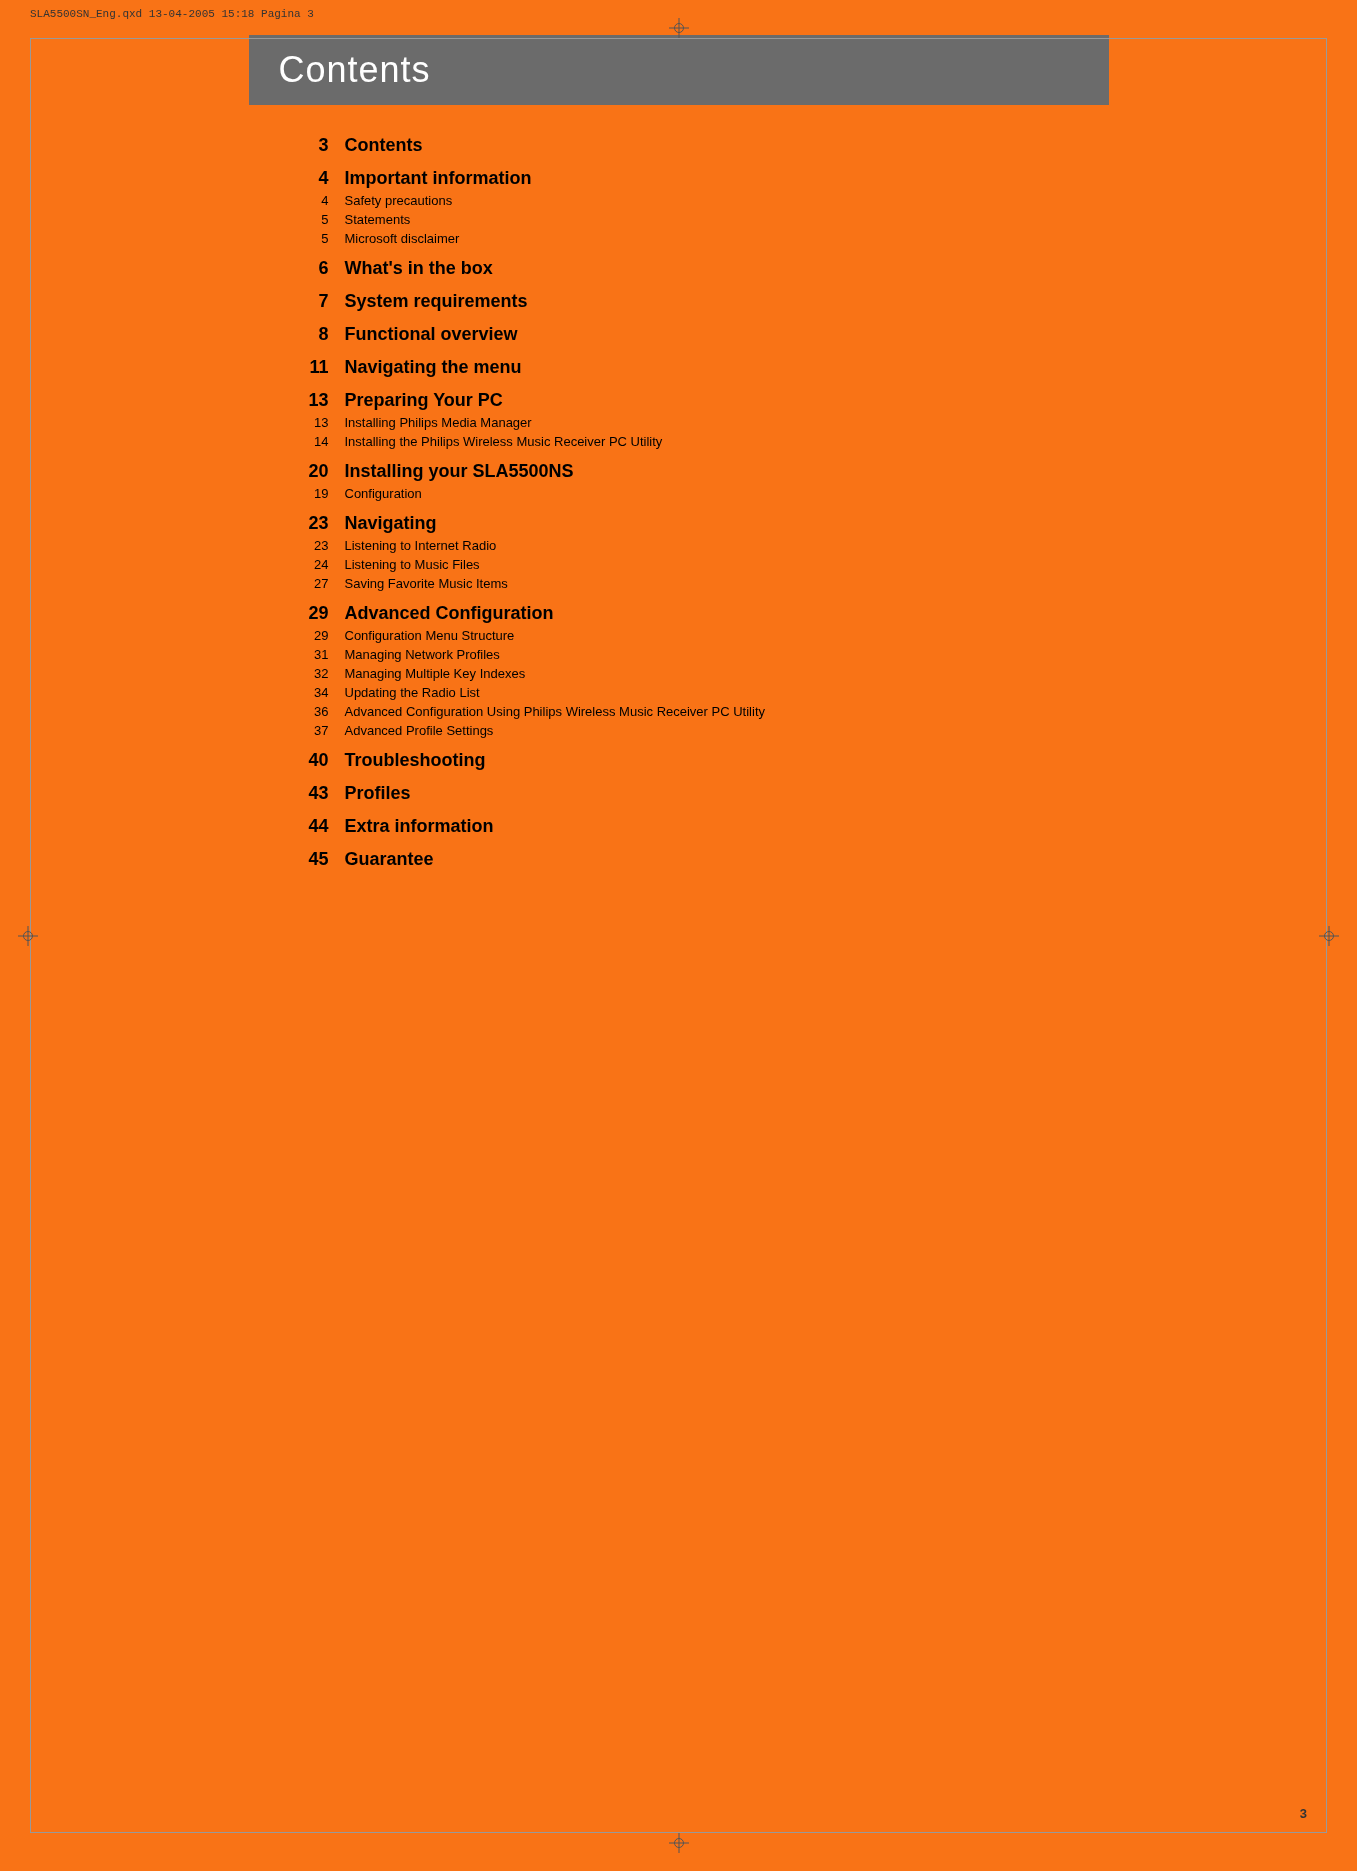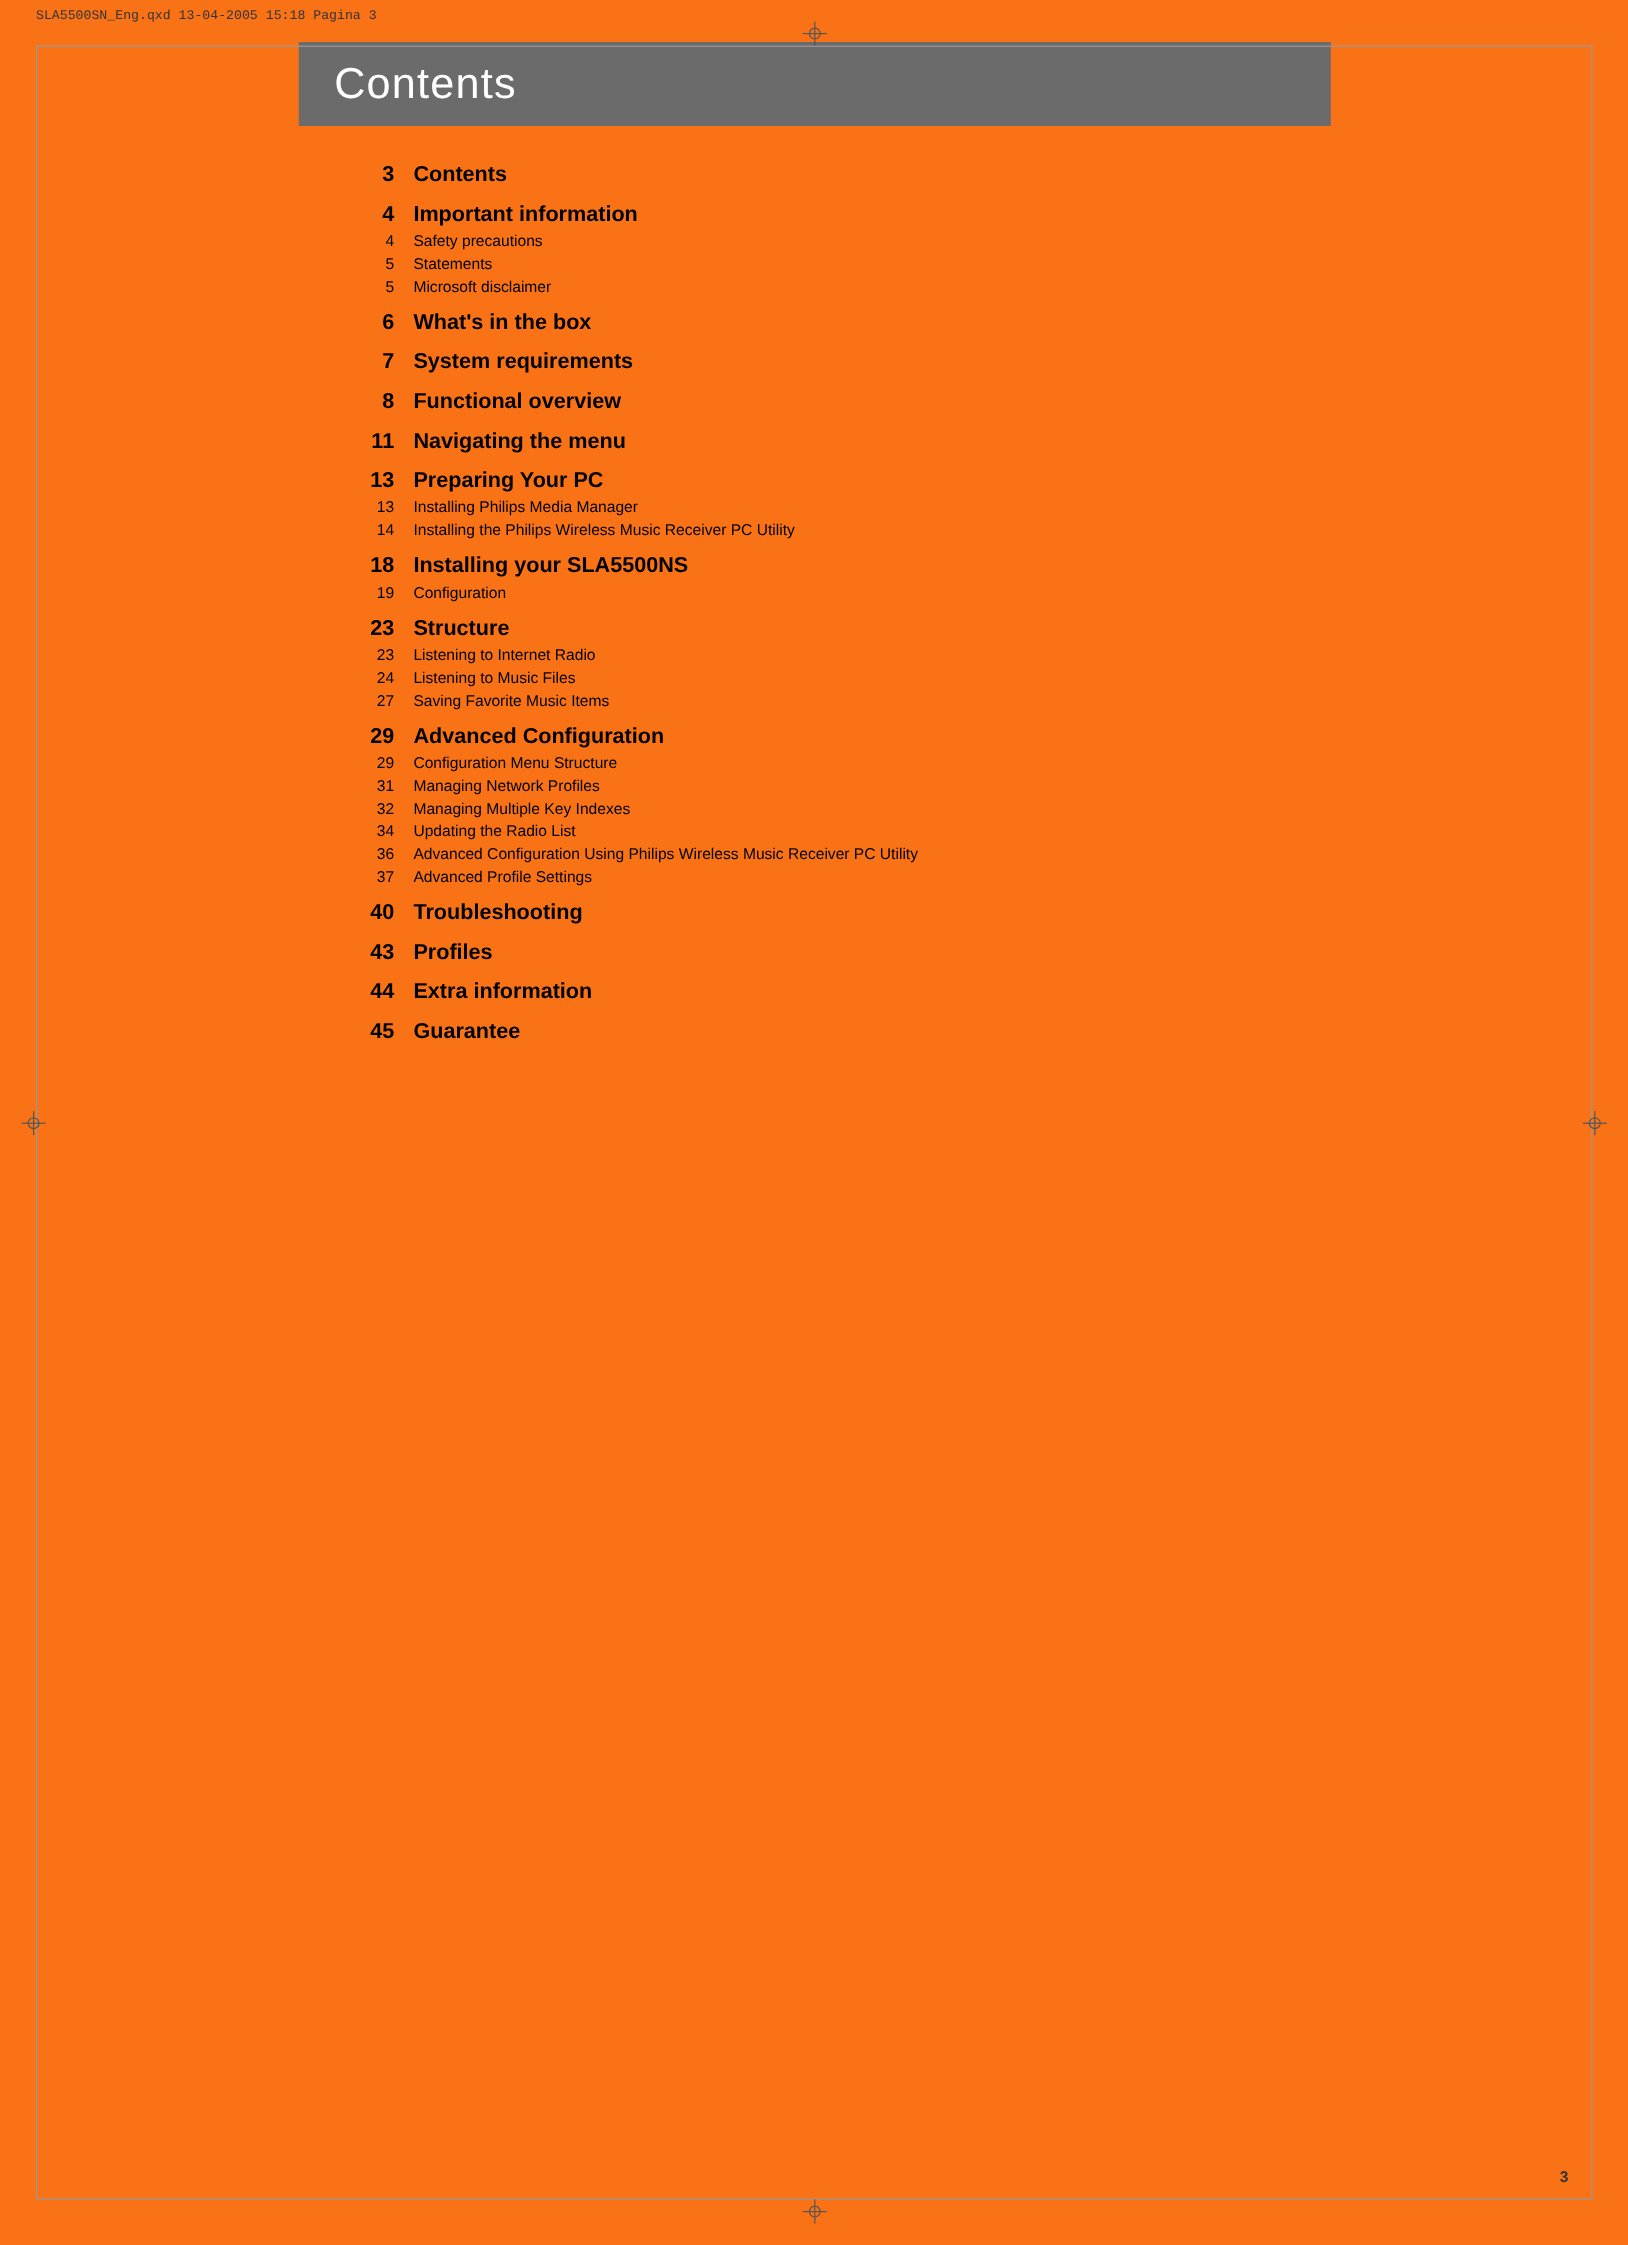--- a/index.html
+++ b/index.html
@@ -304,30 +304,30 @@
         </div>
         <div class="toc-entry">
           <span class="page-num small">13</span>
           <span class="entry-title small">Installing Philips Media Manager</span>
         </div>
         <div class="toc-entry">
           <span class="page-num small">14</span>
           <span class="entry-title small">Installing the Philips Wireless Music Receiver PC Utility</span>
         </div>
         <div class="toc-entry major">
-          <span class="page-num">18</span>
+          <span class="page-num">20</span>
           <span class="entry-title">Installing your SLA5500NS</span>
         </div>
         <div class="toc-entry">
           <span class="page-num small">19</span>
           <span class="entry-title small">Configuration</span>
         </div>
         <div class="toc-entry major">
           <span class="page-num">23</span>
-          <span class="entry-title">Structure</span>
+          <span class="entry-title">Navigating</span>
         </div>
         <div class="toc-entry">
           <span class="page-num small">23</span>
           <span class="entry-title small">Listening to Internet Radio</span>
         </div>
         <div class="toc-entry">
           <span class="page-num small">24</span>
           <span class="entry-title small">Listening to Music Files</span>
         </div>
         <div class="toc-entry">

